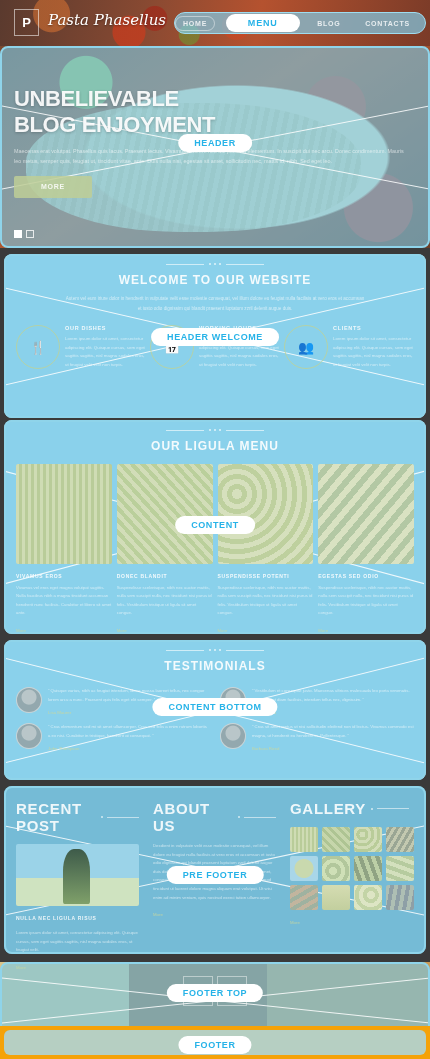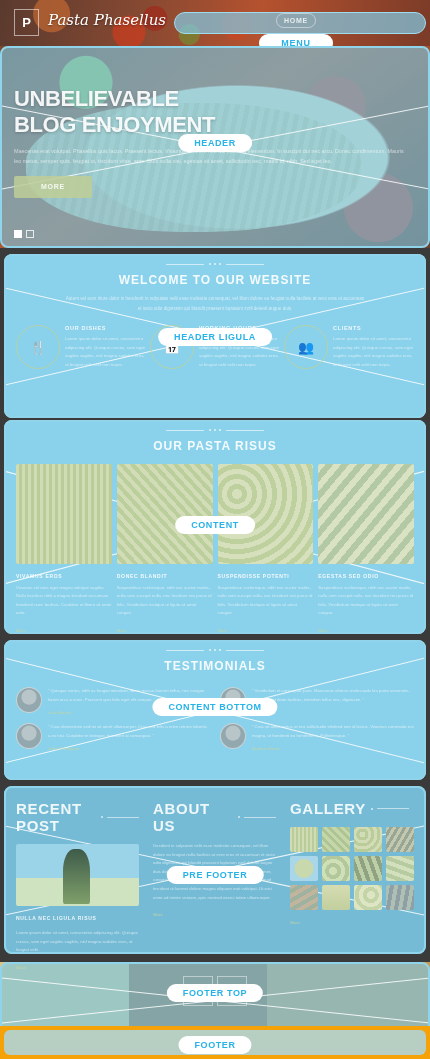--- a/index.html
+++ b/index.html
@@ -61,23 +61,22 @@
     position:absolute; left:48px; top:11px;
     color:#fff; font-size:15px;
     font-family:"DejaVu Serif", serif; font-style:italic;
     text-shadow:0 1px 2px rgba(0,0,0,.4);
   }
   .nav{
     position:absolute; right:4px; top:12px;
     width:252px; height:22px;
     background:rgba(130,200,226,.72);
     border:1px solid #9fdcef; border-radius:11px;
-    display:flex; align-items:center; justify-content:flex-start; gap:6px;
+    display:flex; align-items:center; justify-content:space-between; gap:6px;
     padding-right:8px;
-    flex-direction:column;
   }
   .nav a{
     color:rgba(255,255,255,.8); font-size:7px; font-weight:bold;
     letter-spacing:.8px; text-decoration:none; padding:3px 7px;
     border-radius:9px;
   }
   .nav a.box{ border:1px solid rgba(255,255,255,.45); }
   .nav a.active{ background:#fff; color:#27b3e8; font-size:9px; padding:4px 22px; }
 
   
@@ -288,35 +287,35 @@
       <div class="col">
         <div class="circ">👥</div>
         <div>
           <h3>CLIENTS</h3>
           <p>Lorem ipsum dolor sit amet, consectetur adipiscing elit. Quisque cursus, sem eget sagittis sagittis, nisl magna sodales eros, ut feugiat velit velit non turpis.</p>
         </div>
       </div>
     </div>
   </div>
   <div class="ovl" style="--a:13deg"></div>
-  <div class="badge" style="top:74px">HEADER LIGULA</div>
+  <div class="badge" style="top:74px">HEADER WELCOME</div>
 </section>
 
 <section class="sec region" id="content">
   <div class="sec-inner">
     <div class="divider">
       <i></i>
         <b>
           <em></em>
           <em></em>
           <em></em>
         </b>
         <i></i>
     </div>
-    <h2>OUR PASTA RISUS</h2>
+    <h2>OUR LIGULA MENU</h2>
     <div class="cards">
       <div class="card">
         <div class="thumb t1"></div>
         <h4>VIVAMUS EROS</h4>
         <p>Vivamus vel eros eget magna volutpat sagittis. Nulla faucibus nibh a magna tincidunt accumsan hendrerit nunc facilisis. Curabitur et libero sit amet ante.</p>
         <a>More</a>
       </div>
       <div class="card">
         <div class="thumb t2"></div>
         <h4>DONEC BLANDIT</h4>

